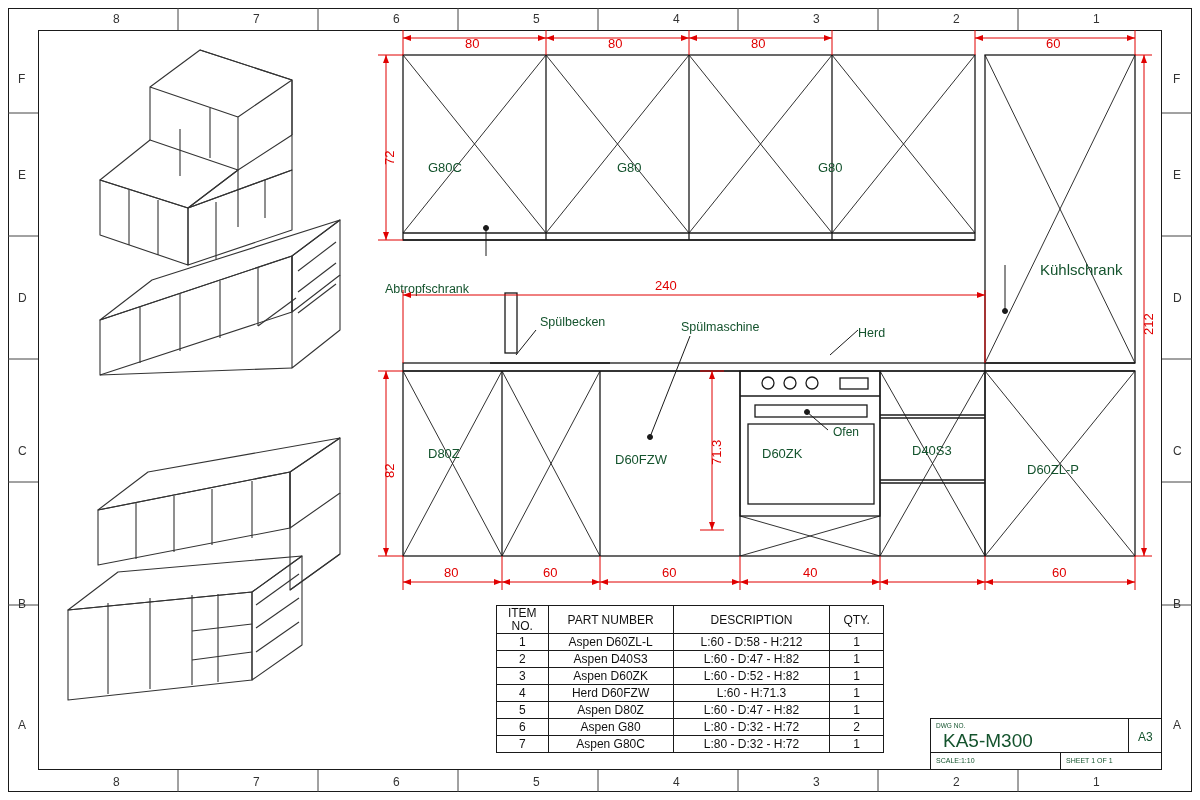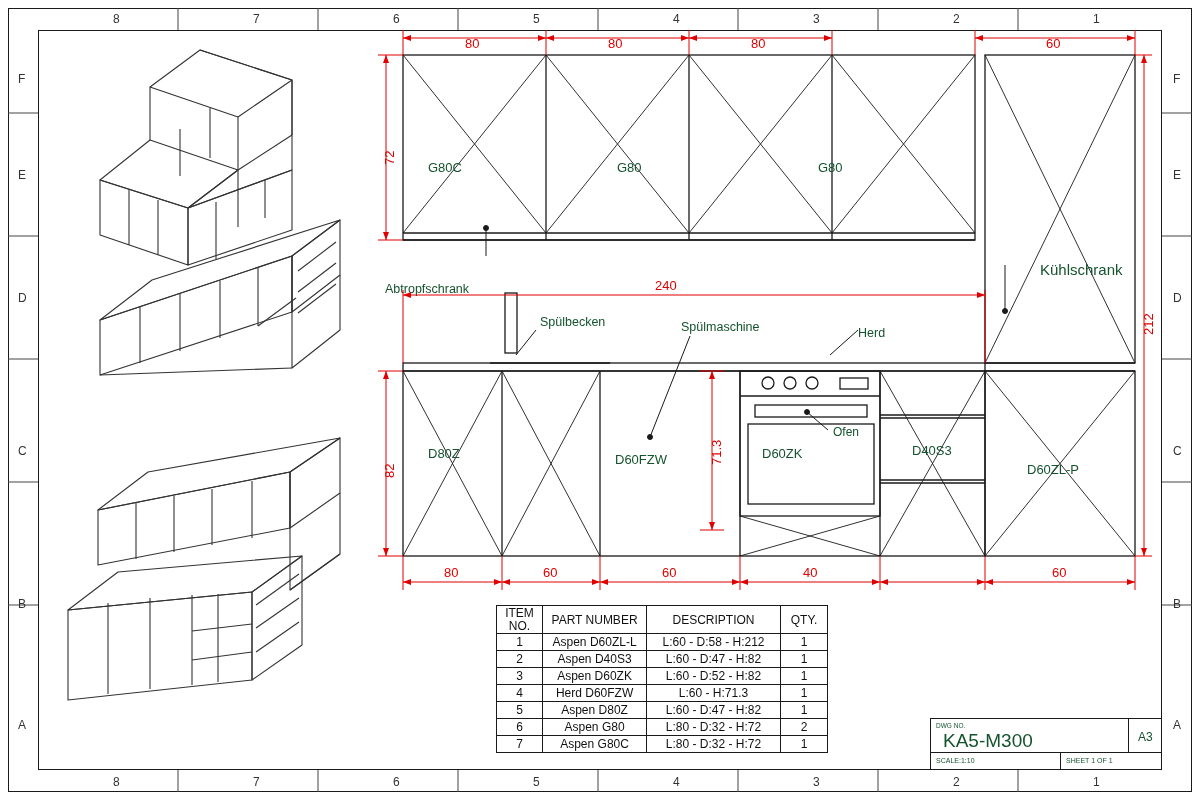--- a/index.html
+++ b/index.html
@@ -333,21 +333,21 @@
   <div class="rtxt vrot" style="left:1141px;top:335px;">212</div>
   <div class="rtxt vrot" style="left:709px;top:465px;">71.3</div>
   <div class="rtxt" style="left:655px;top:278px;">240</div>
 
   <div class="rtxt" style="left:444px;top:565px;">80</div>
   <div class="rtxt" style="left:543px;top:565px;">60</div>
   <div class="rtxt" style="left:662px;top:565px;">60</div>
   <div class="rtxt" style="left:803px;top:565px;">40</div>
   <div class="rtxt" style="left:1052px;top:565px;">60</div>
 
-  <table class="bom" style="left:496px;top:605px;width:332px;">
+  <table class="bom" style="left:496px;top:605px;width:388px;">
     <thead>
       <tr>
         <th style="width:40px;line-height:1.05;">
           <span>ITEM</span><br>
           <span>NO.</span>
         </th>
         <th style="width:110px;margin-top:48px;">PART NUMBER</th>
         <th style="width:140px;">DESCRIPTION</th>
         <th style="width:42px;">QTY.</th>
       </tr>

